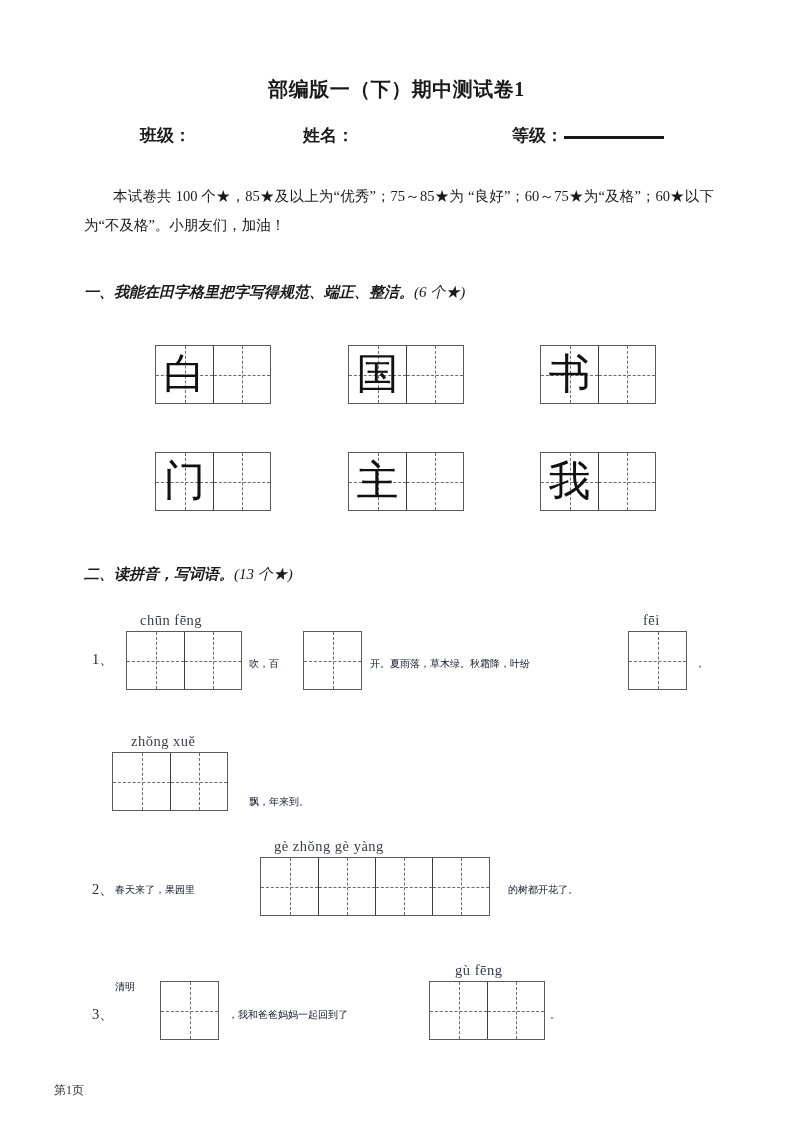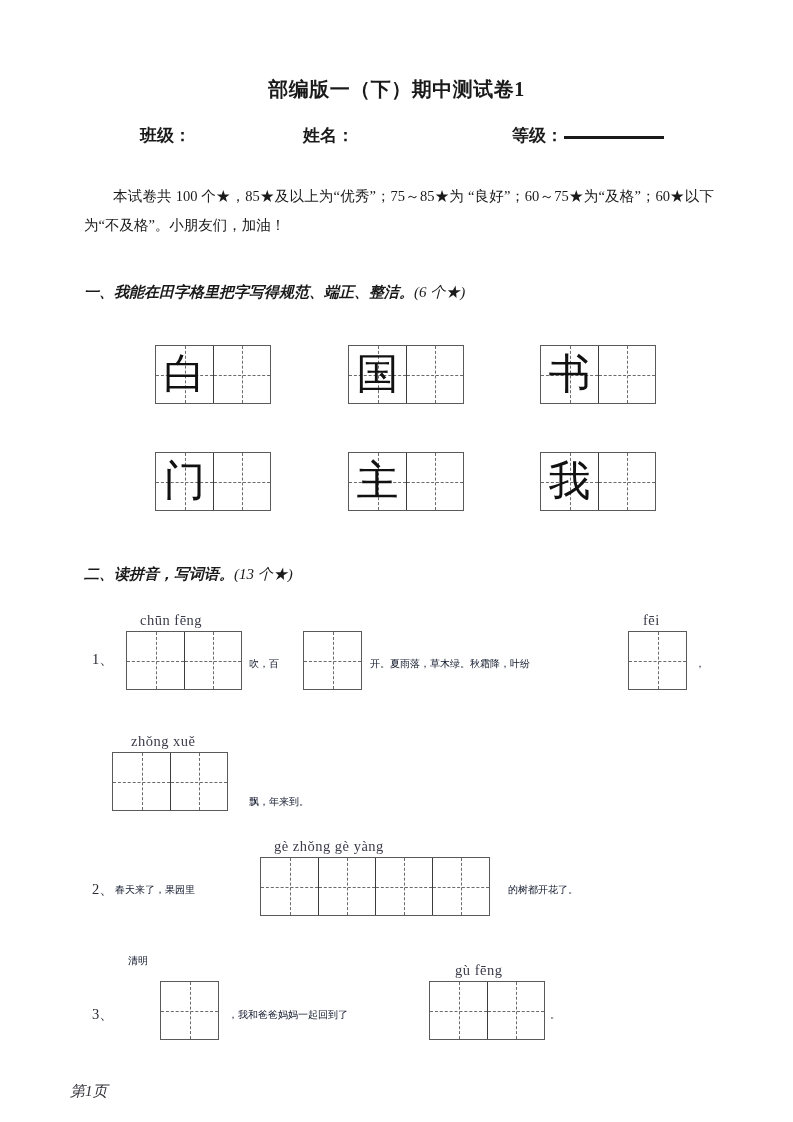--- a/index.html
+++ b/index.html
@@ -141,24 +141,23 @@
   .item-no {
     position: absolute;
     font-size: 14.5px;
     color: #2a2a33;
     white-space: nowrap;
   }
 
   
   .footer {
     position: absolute;
-    left: 70px; top: 1082px;
-    font-size: 15px;
+    left: 54px; top: 1082px;
+    font-size: 12px;
     color: #33333b;
-    font-style: italic;
   }
 </style>
 </head>
 <body>
 
 <div class="page">
 
   <div class="doc-title">部编版一（下）期中测试卷1</div>
 
   <div class="id-row">
@@ -254,21 +253,21 @@
   <div class="tzg" style="left:260px; top:857px;">
     <div class="cell"></div>
     <div class="cell"></div>
     <div class="cell"></div>
     <div class="cell"></div>
   </div>
 
   <div class="frag" style="left:508px; top:880px;">的树都开花了。</div>
 
   <div class="item-no" style="left:92px; top:1005px;">3、</div>
-  <div class="frag" style="left:115px; top:951px;margin-left:13px;">清明</div>
+  <div class="frag" style="left:115px; top:977px;">清明</div>
 
   <div class="pinyin" style="left:174px; top:962px;margin-top:19px;">jié</div>
   <div class="tzg" style="left:160px; top:981px;">
     <div class="cell"></div>
   </div>
 
   <div class="frag" style="left:228px; top:1005px;">，我和爸爸妈妈一起回到了</div>
 
   <div class="pinyin" style="left:455px; top:962px;">gù   fēng</div>
   <div class="tzg" style="left:429px; top:981px;">

